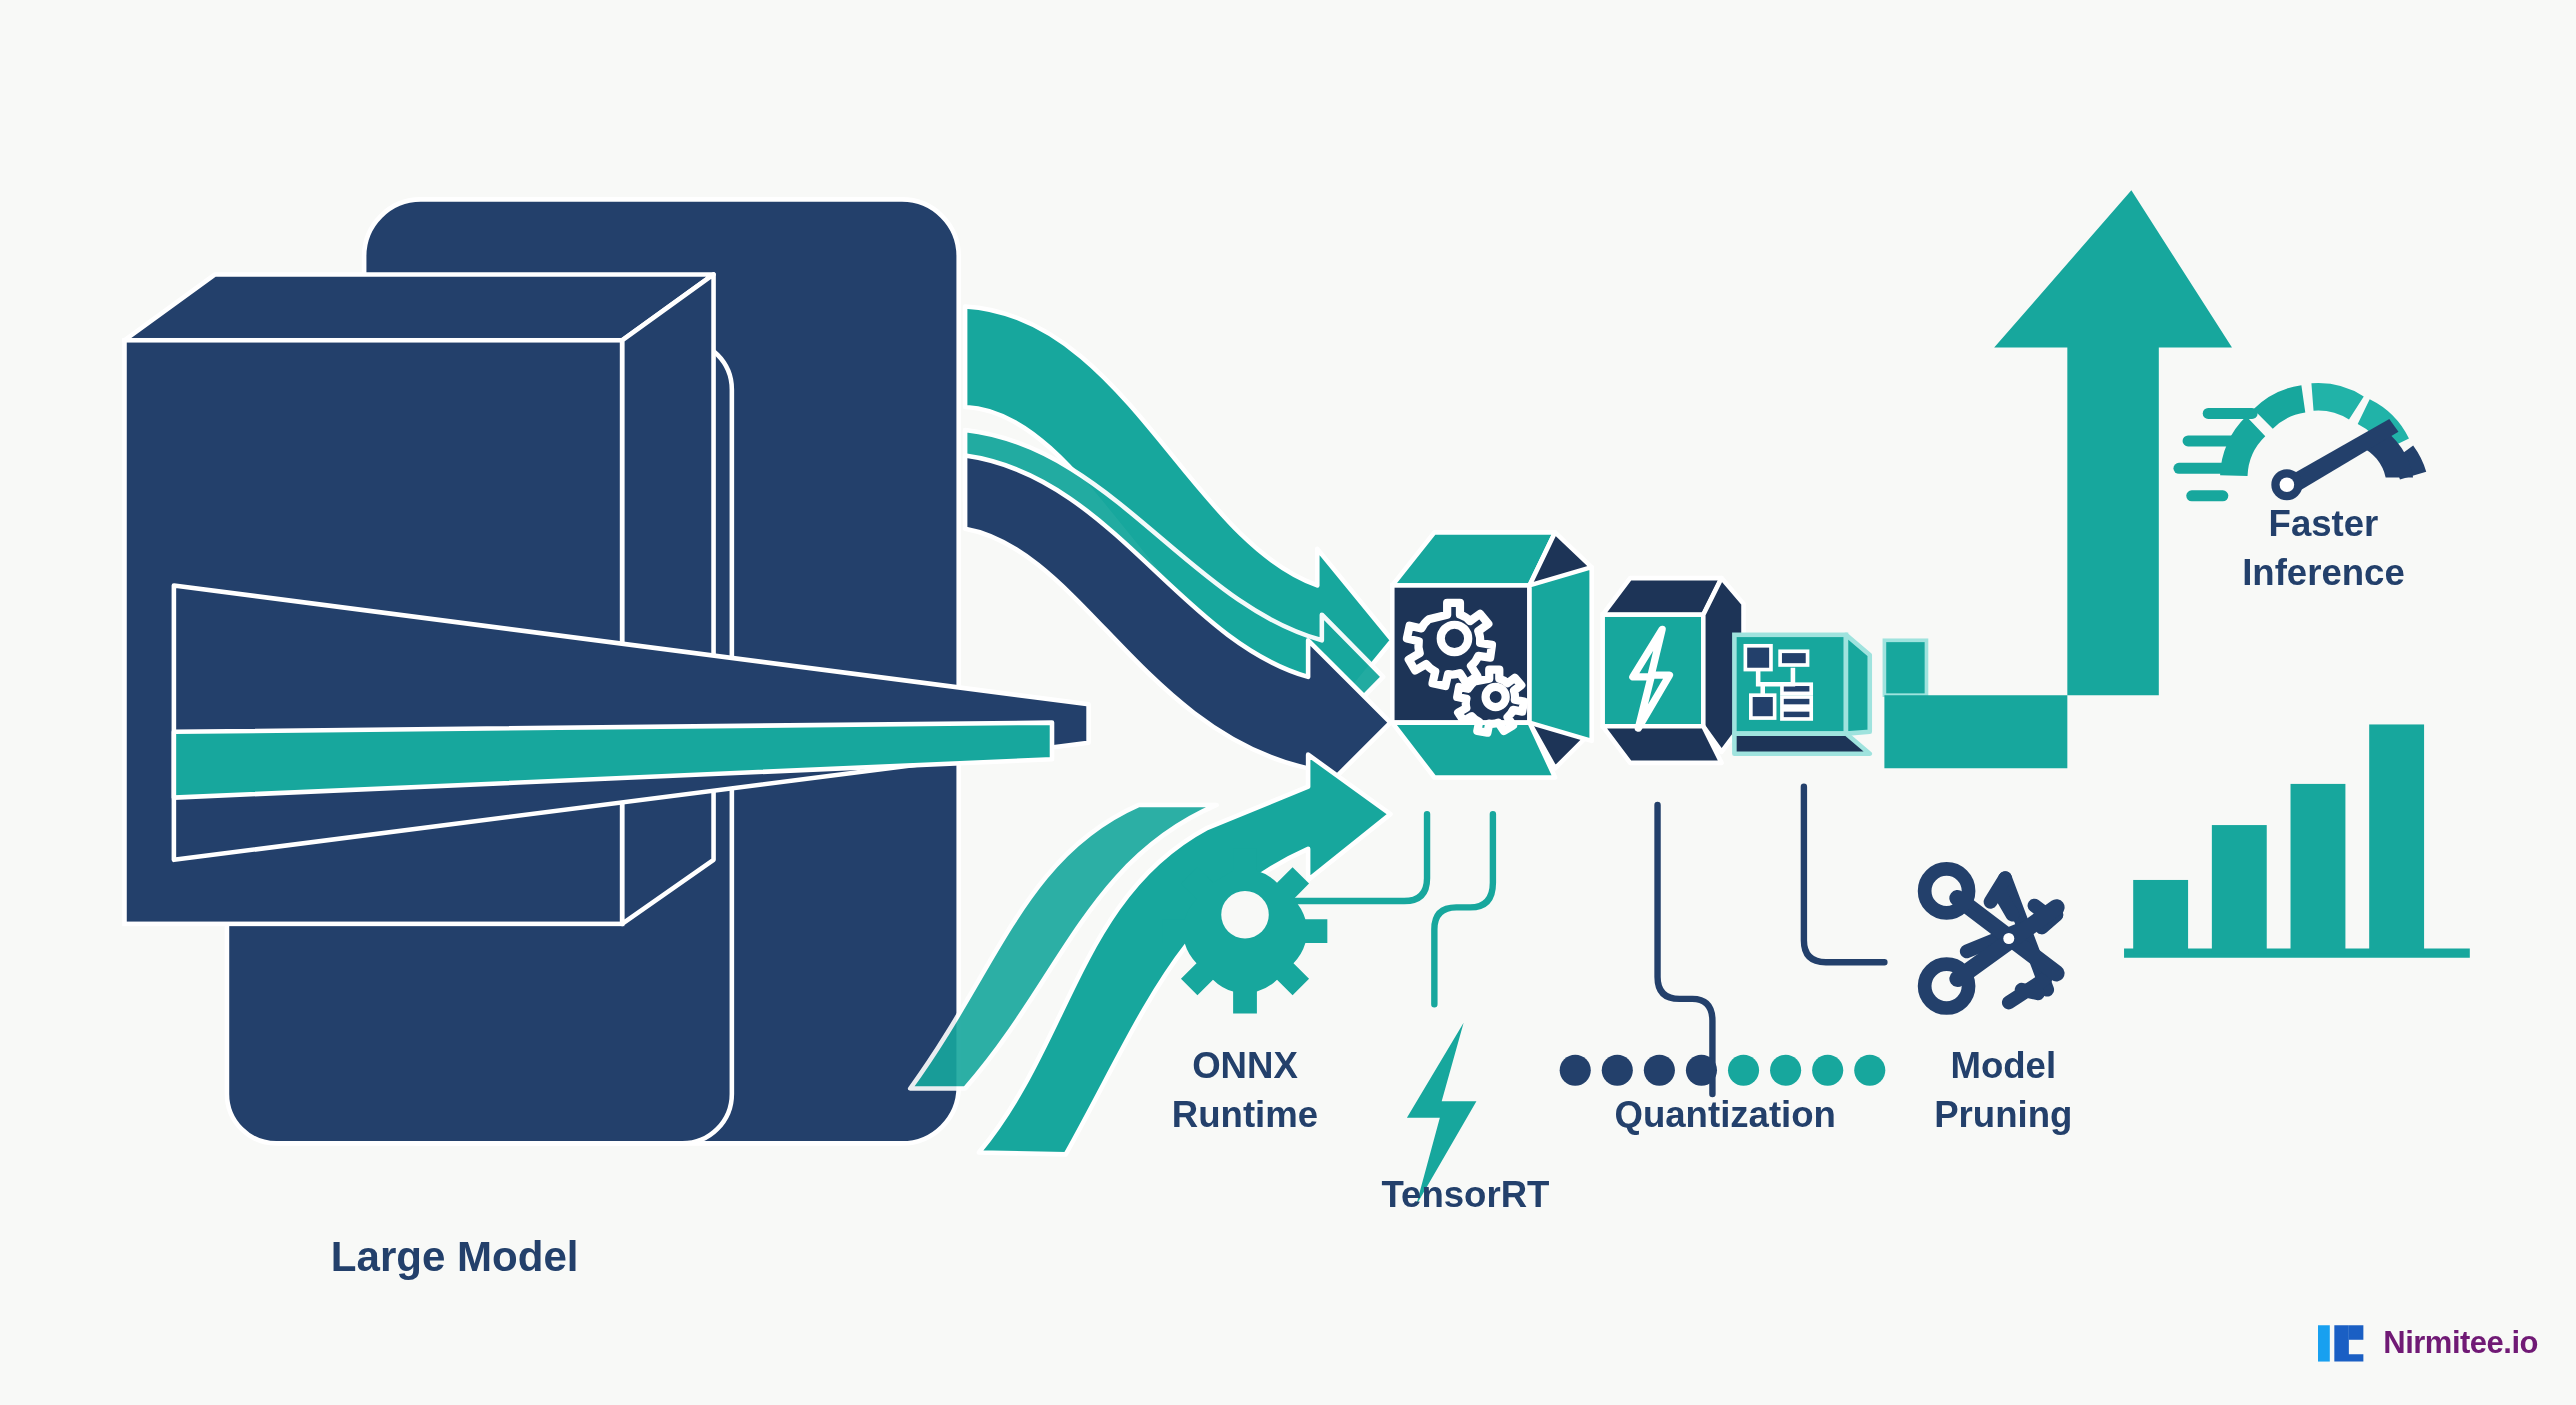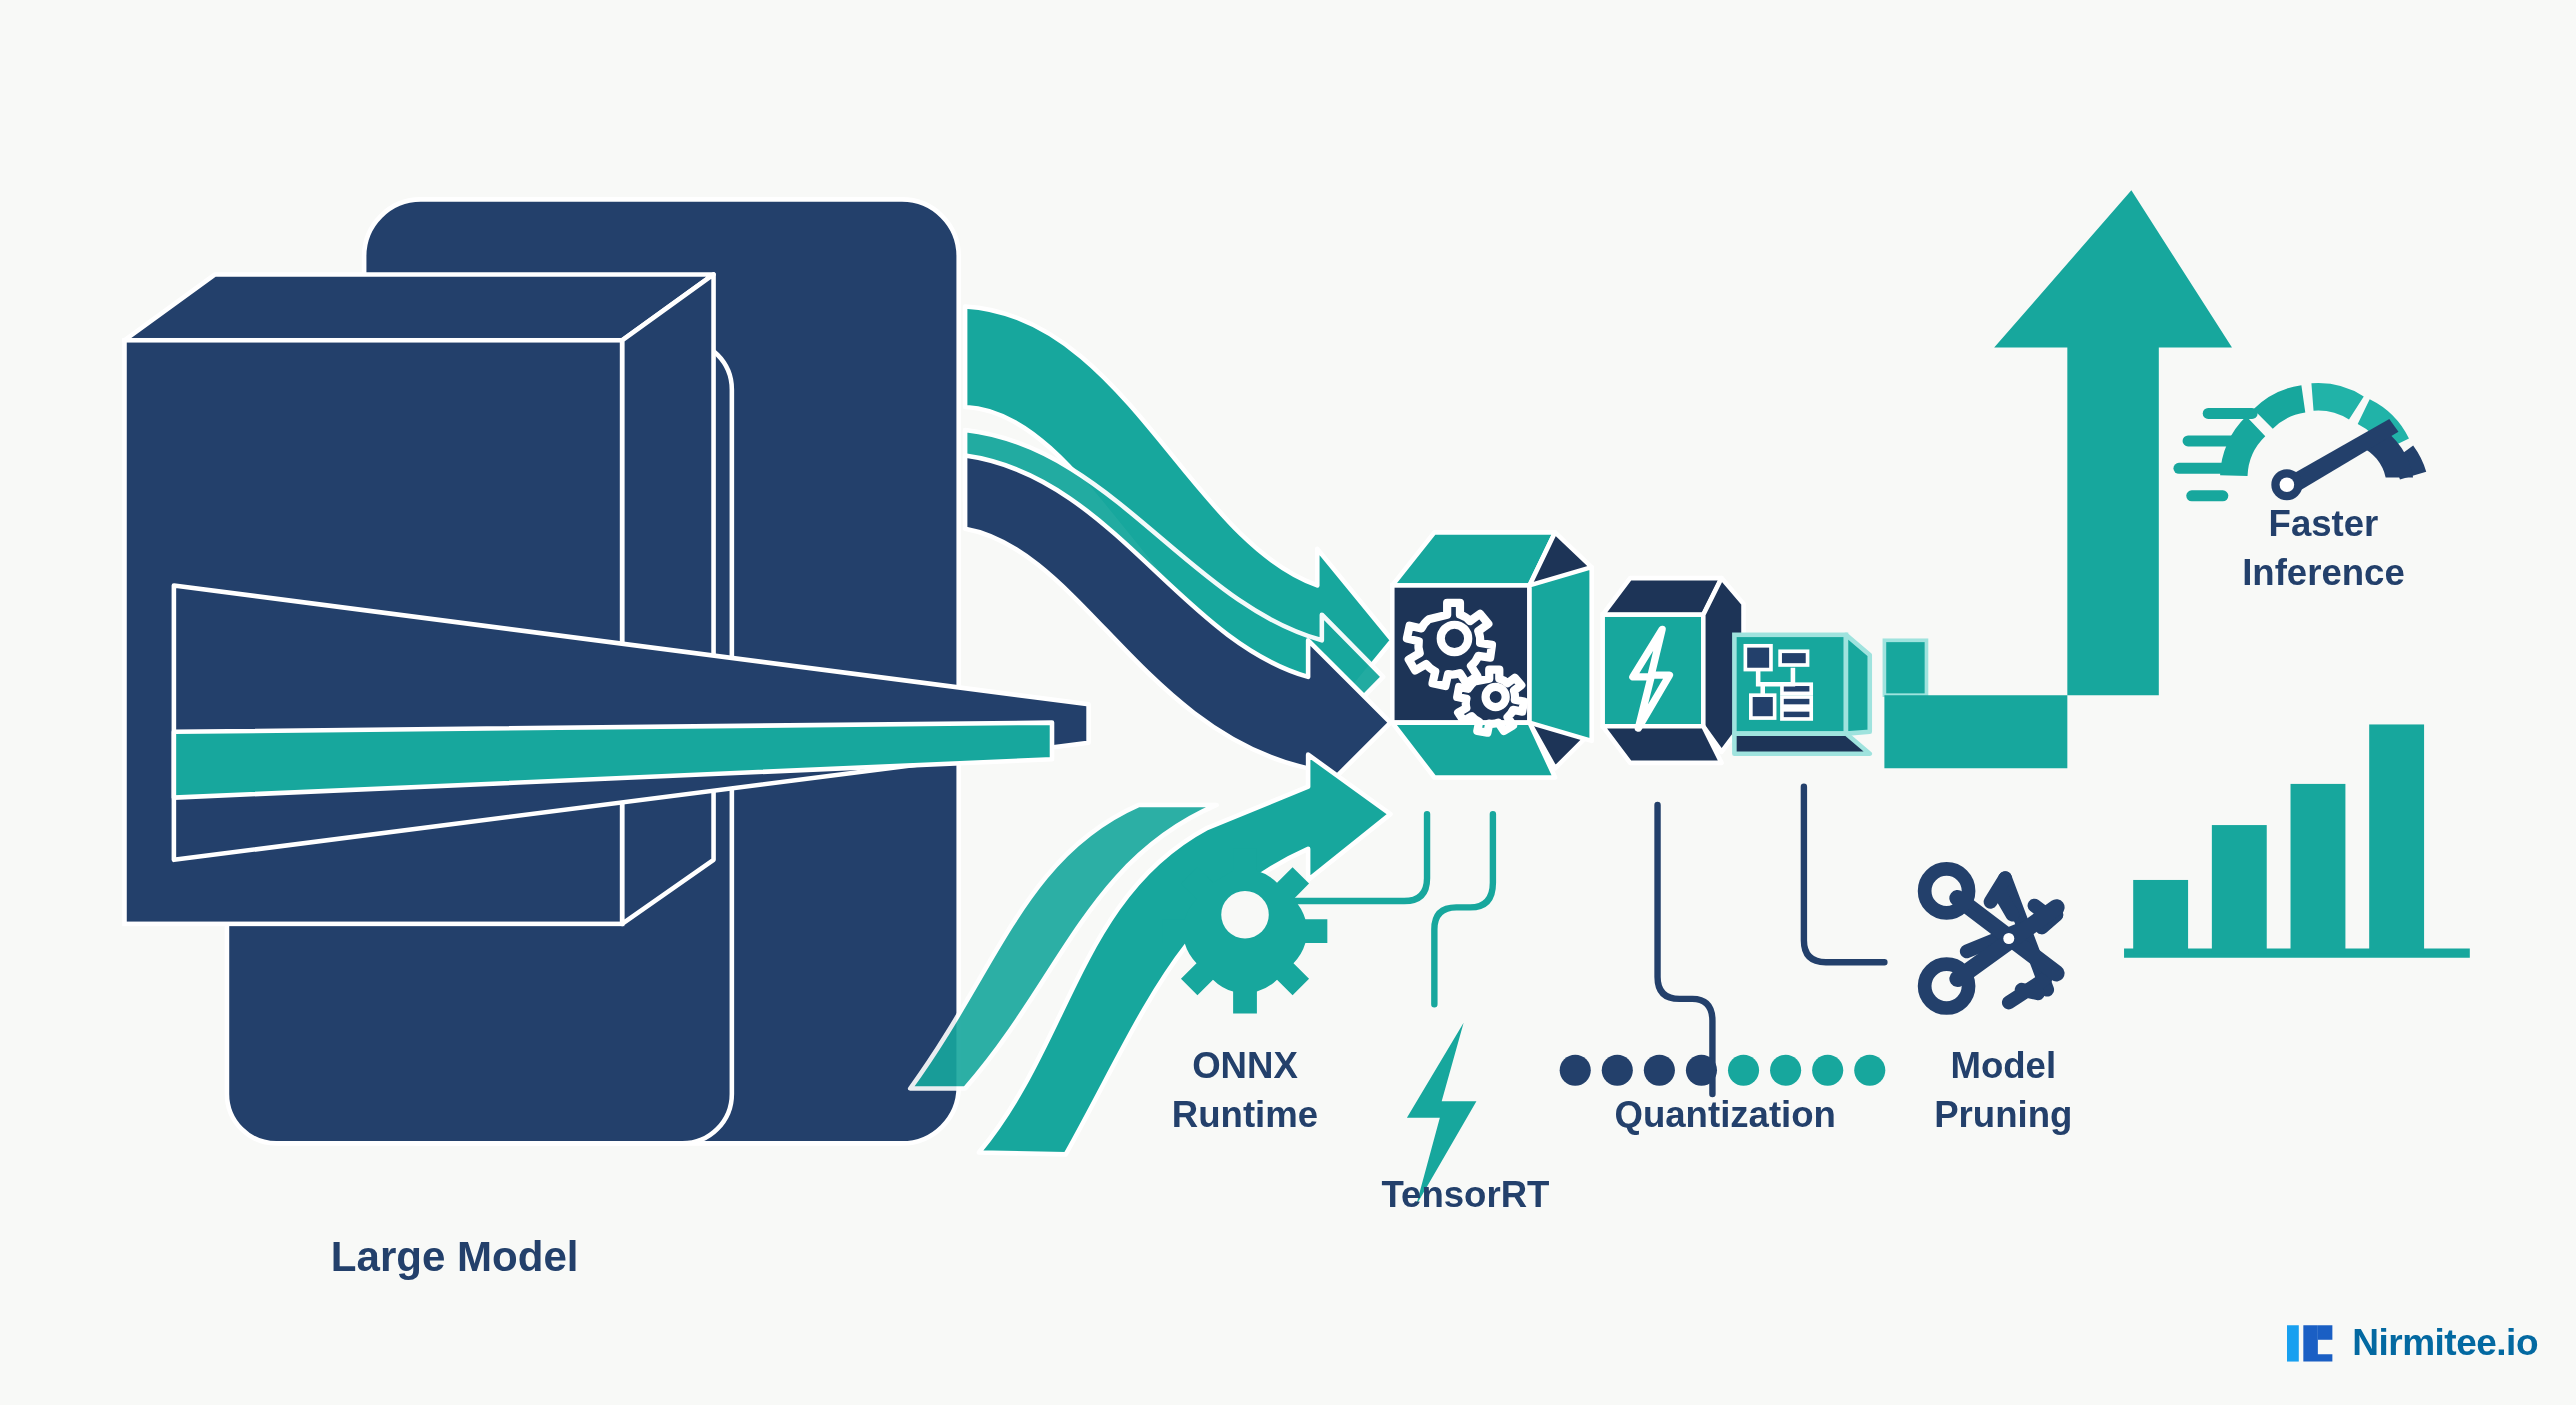--- a/index.html
+++ b/index.html
@@ -24,22 +24,22 @@
 
   
   .logo-wrap{
     position:absolute;
     right:38px;bottom:38px;
     display:flex;align-items:center;gap:14.6px;
   }
   .logo-mark{width:53px;height:49px;display:block;}
   .logo-text{
     font-family:"Liberation Sans", sans-serif;
-    font-size:37px;font-weight:700;
-    color:#0369a1;letter-spacing:-0.5px;
+    font-size:31px;font-weight:700;
+    color:#701a75;letter-spacing:-0.5px;
     white-space:nowrap;
   }
 </style>
 </head>
 <body>
 
 <div id="stage">
 <svg viewBox="0 0 2816 1536" xmlns="http://www.w3.org/2000/svg">
 
   <rect x="0" y="0" width="2816" height="1536" fill="#f8f9f7"></rect>

